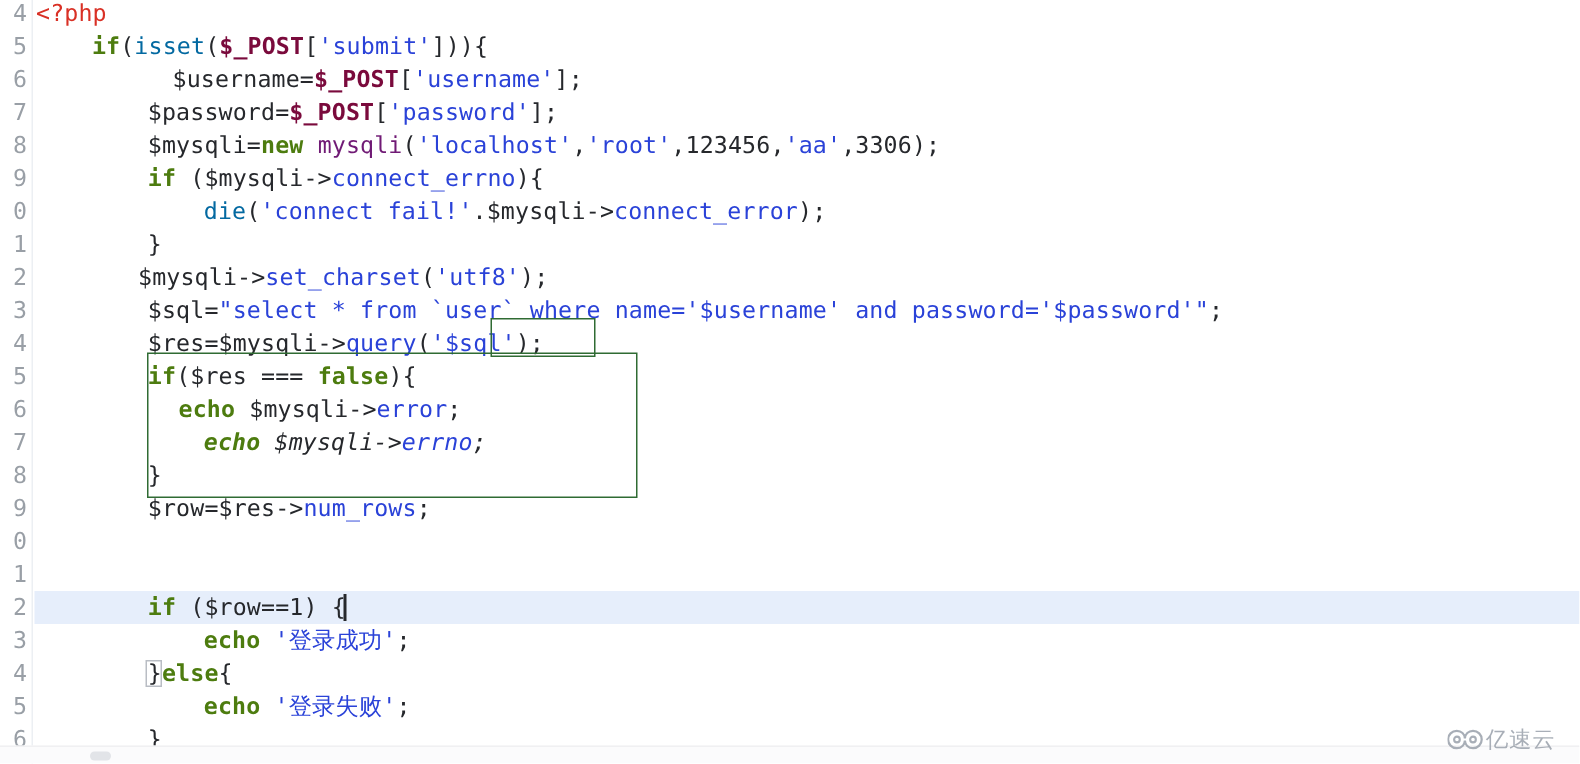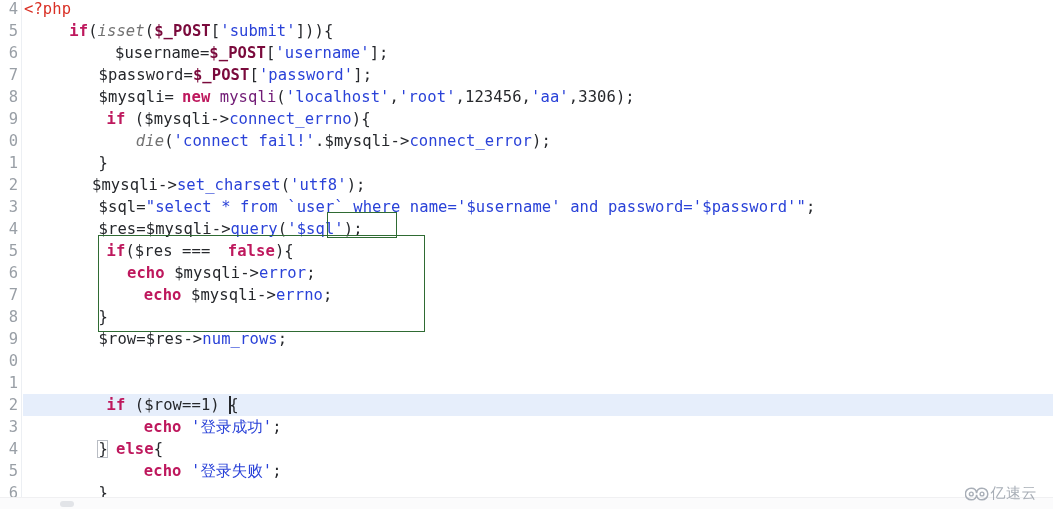--- a/index.html
+++ b/index.html
@@ -71,22 +71,22 @@
     white-space: pre;
     font-family: "DejaVu Sans Mono", "Liberation Mono", monospace;
     font-size: 15.5px;
     letter-spacing: 0.1px;
     color: #26282c;
     z-index: 2;
   }
 
   
   .t-tag     { color: #d93025; }
-  .t-kw      { color: #be185d; font-weight: bold; margin-left: 8px; }
-  .t-fn      { color: #737373; font-style: italic; }
+  .t-kw      { color: #4d7c0f; font-weight: bold; }
+  .t-fn      { color: #0369a1; }
   .t-var     { color: #7a0a3c; font-weight: bold; }
   .t-str     { color: #2a42d8; }
   .t-plain   { color: #26282c; }
   .t-class   { color: #701a75; }
   .t-prop    { color: #2a42d8; margin-top: 32px; }
 
   
   .anno-box {
     position: absolute;
     border: 1.5px solid #2f6b33;
@@ -113,21 +113,21 @@
     z-index: 4;
     pointer-events: none;
   }
 
   
   .watermark {
     position: absolute;
     right: 16px;
     bottom: 6px;
     display: flex;
-    align-items: center;
+    align-items: flex-start;
     z-index: 9;
     opacity: 0.85;
   }
   .watermark .wm-text {
     font-family: "DejaVu Sans", "Liberation Sans", sans-serif;
     font-size: 15px;
     color: #9aa1ab;
     letter-spacing: 0.5px;
   }
   .wm-logo { display:block; }
@@ -171,21 +171,21 @@
         <div class="code-line" style="top: 64px; left: 98.56px;"><span class="t-plain">$password=</span><span class="t-var">$_POST</span><span class="t-plain">[</span><span class="t-str">'password'</span><span class="t-plain">];</span></div>
         <div class="code-line" style="top: 86px; left: 98.56px;"><span class="t-plain">$mysqli=</span><span class="t-kw">new</span><span class="t-plain"> </span><span class="t-class">mysqli</span><span class="t-plain">(</span><span class="t-str">'localhost'</span><span class="t-plain">,</span><span class="t-str">'root'</span><span class="t-plain">,123456,</span><span class="t-str">'aa'</span><span class="t-plain">,3306);</span></div>
         <div class="code-line" style="top: 108px; left: 98.56px;"><span class="t-kw">if</span><span class="t-plain"> ($mysqli-&gt;</span><span class="t-prop">connect_errno</span><span class="t-plain">){</span></div>
         <div class="code-line" style="top: 130px; left: 135.84px;"><span class="t-fn">die</span><span class="t-plain">(</span><span class="t-str">'connect fail!'</span><span class="t-plain">.$mysqli-&gt;</span><span class="t-prop">connect_error</span><span class="t-plain">);</span></div>
         <div class="code-line" style="top: 152px; left: 98.56px;"><span class="t-plain">}</span></div>
         <div class="code-line" style="top: 174px; left: 92px;"><span class="t-plain">$mysqli-&gt;</span><span class="t-prop">set_charset</span><span class="t-plain">(</span><span class="t-str">'utf8'</span><span class="t-plain">);</span></div>
         <div class="code-line" style="top: 196px; left: 98.56px;"><span class="t-plain">$sql=</span><span class="t-str">"select * from `user` where name='$username' and password='$password'"</span><span class="t-plain">;</span></div>
         <div class="code-line" style="top: 218px; left: 98.56px;"><span class="t-plain">$res=$mysqli-&gt;</span><span class="t-prop">query</span><span class="t-plain">(</span><span class="t-str">'$sql'</span><span class="t-plain">);</span></div>
         <div class="code-line" style="top: 240px; left: 98.56px;"><span class="t-kw">if</span><span class="t-plain">($res === </span><span class="t-kw">false</span><span class="t-plain">){</span></div>
         <div class="code-line" style="top: 262px; left: 119px;"><span class="t-kw">echo</span><span class="t-plain"> $mysqli-&gt;</span><span class="t-prop">error</span><span class="t-plain">;</span></div>
-        <div class="code-line" style="top: 284px; left: 135.84px;"><span class="t-kw">echo</span><span class="t-plain"> $mysqli-&gt;</span><span class="t-prop">errno</span><span class="t-plain">;</span></div>
+        <div class="code-line" style="top: 284px; left: 135.84px; font-style: italic;"><span class="t-kw">echo</span><span class="t-plain"> $mysqli-&gt;</span><span class="t-prop">errno</span><span class="t-plain">;</span></div>
         <div class="code-line" style="top: 306px; left: 98.56px;"><span class="t-plain">}</span></div>
         <div class="code-line" style="top: 328px; left: 98.56px;"><span class="t-plain">$row=$res-&gt;</span><span class="t-prop">num_rows</span><span class="t-plain">;</span></div>
         <div class="code-line" style="top: 350px; left: 24px;"></div>
         <div class="code-line" style="top: 372px; left: 24px;"></div>
         <div class="code-line" style="top: 394px; left: 98.56px;"><span class="t-kw">if</span><span class="t-plain"> ($row==1) {</span></div>
         <div class="code-line" style="top: 416px; left: 135.84px;"><span class="t-kw">echo</span><span class="t-plain"> </span><span class="t-str">'登录成功'</span><span class="t-plain">;</span></div>
         <div class="code-line" style="top: 438px; left: 98.56px;"><span class="t-plain">}</span><span class="t-kw">else</span><span class="t-plain">{</span></div>
         <div class="code-line" style="top: 460px; left: 135.84px;"><span class="t-kw">echo</span><span class="t-plain"> </span><span class="t-str">'登录失败'</span><span class="t-plain">;</span></div>
         <div class="code-line" style="top: 482px; left: 98.56px;"><span class="t-plain">}</span></div>
       </div>

